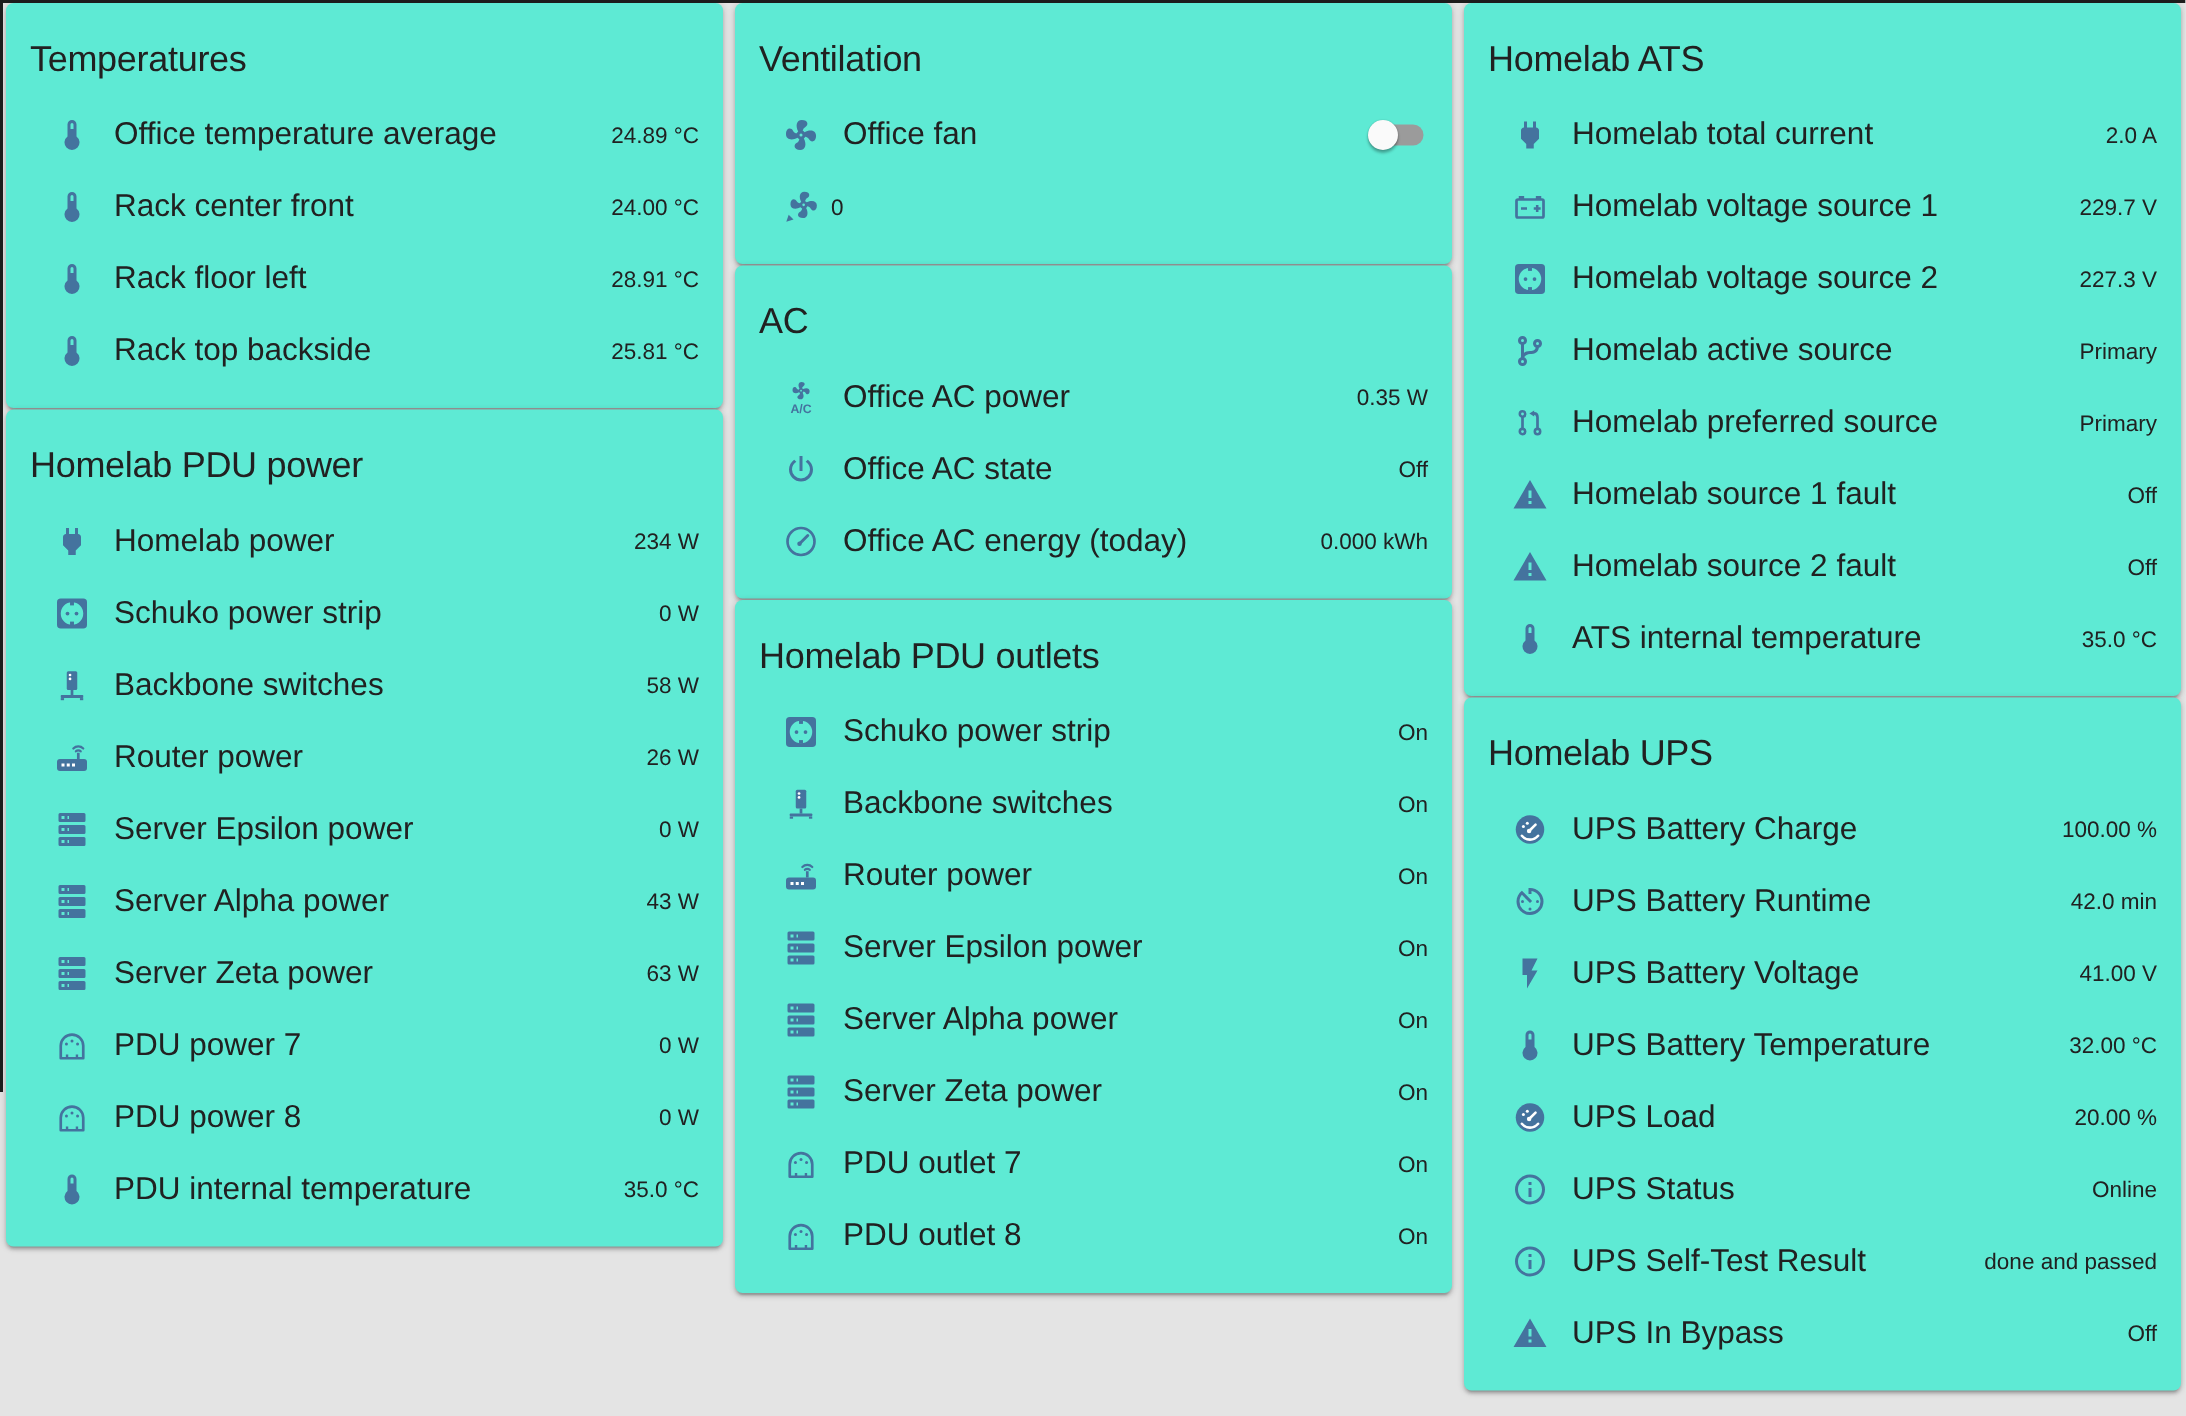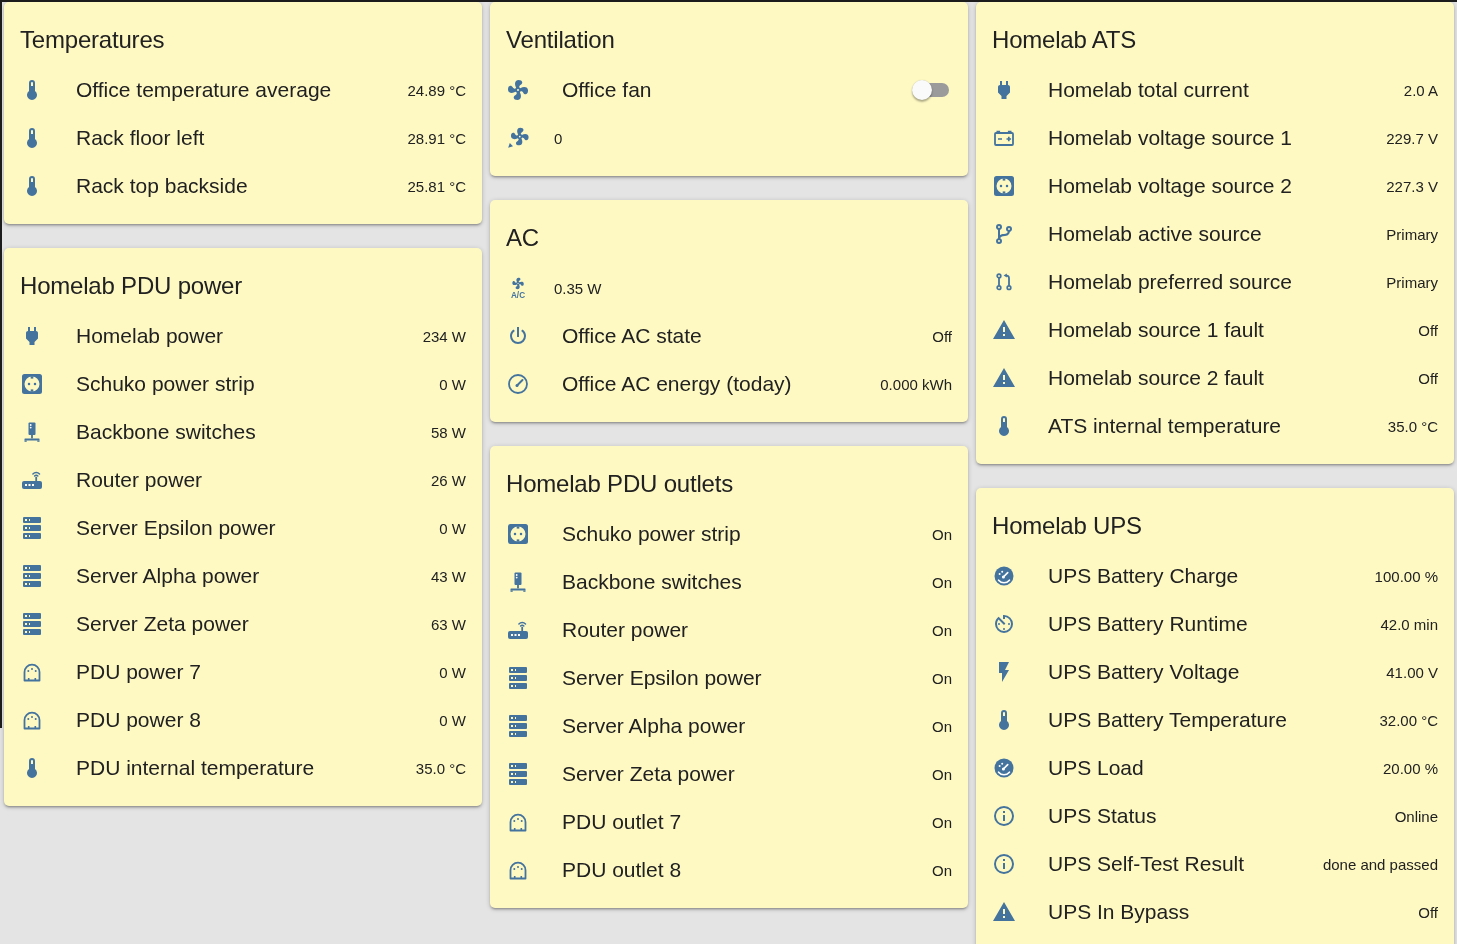--- a/index.html
+++ b/index.html
@@ -8,30 +8,30 @@
     background:#e4e4e4;
     font-family:"Liberation Sans","DejaVu Sans",sans-serif;
     color:#212121;
     position:relative;
   }
   .edge-top{position:absolute;top:0;left:0;width:1457px;height:2px;background:#1c1c1c;z-index:10;}
   .edge-left{position:absolute;top:0;left:0;width:2px;height:728px;background:#1c1c1c;z-index:10;}
   .layout{display:flex;gap:8px;padding:2px 0 0 4px;align-items:flex-start;}
   .column{width:478px;flex:none;display:flex;flex-direction:column;}
   .card{
-    background:#fef9c3;border-radius:5px;margin-bottom:24px;
+    background:#5eead4;border-radius:5px;margin-bottom:1px;
     box-shadow:0 2px 2px rgba(0,0,0,.14),0 3px 1px -2px rgba(0,0,0,.12),0 1px 5px rgba(0,0,0,.2);
     padding-bottom:14px;
   }
   .card-title{
     font-size:24px;line-height:32px;font-weight:400;color:#212121;
     padding:22px 16px 10px 16px;letter-spacing:-0.2px;
   }
   .row{display:flex;align-items:center;height:48px;padding:0 16px;cursor:pointer;}
-  .icon{width:40px;flex:none;color:#44739e;display:flex;justify-content:flex-start;align-items:center;}
+  .icon{width:40px;flex:none;color:#44739e;display:flex;justify-content:flex-end;align-items:center;}
   .icon svg{width:24px;height:24px;display:block;}
   .name{flex:1 1 auto;margin-left:16px;font-size:21px;color:#212121;white-space:nowrap;overflow:hidden;text-overflow:ellipsis;}
   .state{flex:0 0 auto;font-size:15px;color:#212121;text-align:left;margin-left:8px;white-space:nowrap;}
   .toggle{position:relative;width:40px;height:20px;flex:0 0 auto;margin-left:8px;cursor:pointer;}
   .toggle .track{position:absolute;left:4px;top:3px;width:33px;height:14px;border-radius:7px;background:#9b9b9b;}
   .toggle .knob{position:absolute;left:0;top:0;width:20px;height:20px;border-radius:50%;background:#fafafa;
     box-shadow:0 2px 2px rgba(0,0,0,.3),0 0 1px rgba(0,0,0,.25);}
 </style>
 </head>
 <body>
@@ -50,20 +50,29 @@
           </span>
           <div class="name">Office temperature average</div>
           <div class="state">24.89 °C</div>
         </div>
         <div class="row">
           <span class="icon">
             <svg viewBox="0 0 24 24">
               <path fill="currentColor" d="M15,13V5A3,3 0 0,0 12,2A3,3 0 0,0 9,5V13A5,5 0 1,0 15,13M12,4A1,1 0 0,1 13,5V8H11V5A1,1 0 0,1 12,4Z"></path>
             </svg>
           </span>
+          <div class="name">Rack center front</div>
+          <div class="state">24.00 °C</div>
+        </div>
+        <div class="row">
+          <span class="icon">
+            <svg viewBox="0 0 24 24">
+              <path fill="currentColor" d="M15,13V5A3,3 0 0,0 12,2A3,3 0 0,0 9,5V13A5,5 0 1,0 15,13M12,4A1,1 0 0,1 13,5V8H11V5A1,1 0 0,1 12,4Z"></path>
+            </svg>
+          </span>
           <div class="name">Rack floor left</div>
           <div class="state">28.91 °C</div>
         </div>
         <div class="row">
           <span class="icon">
             <svg viewBox="0 0 24 24">
               <path fill="currentColor" d="M15,13V5A3,3 0 0,0 12,2A3,3 0 0,0 9,5V13A5,5 0 1,0 15,13M12,4A1,1 0 0,1 13,5V8H11V5A1,1 0 0,1 12,4Z"></path>
             </svg>
           </span>
           <div class="name">Rack top backside</div>
@@ -218,20 +227,21 @@
         <div class="card-title">AC</div>
         <div class="row">
           <span class="icon">
             <svg viewBox="0 0 24 24">
               <g transform="translate(5.2,0.6) scale(0.57)">
                 <path fill="currentColor" d="M12,11A1,1 0 0,0 11,12A1,1 0 0,0 12,13A1,1 0 0,0 13,12A1,1 0 0,0 12,11M12.5,2C17,2 17.11,5.57 14.75,6.75C13.76,7.24 13.32,8.29 13.13,9.22C13.61,9.42 14.03,9.73 14.35,10.13C18.05,8.13 22.03,8.92 22.03,12.5C22.03,17 18.46,17.1 17.28,14.73C16.78,13.74 15.72,13.3 14.79,13.11C14.59,13.59 14.28,14 13.88,14.34C15.87,18.03 15.08,22 11.5,22C7,22 6.91,18.42 9.27,17.24C10.25,16.75 10.69,15.71 10.89,14.79C10.4,14.59 9.97,14.27 9.65,13.87C5.96,15.85 2,15.07 2,11.5C2,7 5.56,6.89 6.74,9.26C7.24,10.25 8.29,10.68 9.22,10.87C9.41,10.39 9.73,9.97 10.14,9.65C8.15,5.96 8.94,2 12.5,2Z"></path>
               </g>
               <text x="12" y="22" font-size="8.2" font-weight="bold" text-anchor="middle" fill="currentColor" font-family="Liberation Sans,sans-serif">A/C</text>
             </svg>
           </span>
+          <div class="name">Office AC power</div>
           <div class="state">0.35 W</div>
         </div>
         <div class="row">
           <span class="icon">
             <svg viewBox="0 0 24 24">
               <path fill="currentColor" d="M16.56,5.44L15.11,6.89C16.84,7.94 18,9.83 18,12A6,6 0 0,1 12,18A6,6 0 0,1 6,12C6,9.83 7.16,7.94 8.88,6.88L7.44,5.44C5.36,6.88 4,9.28 4,12A8,8 0 0,0 12,20A8,8 0 0,0 20,12C20,9.28 18.64,6.88 16.56,5.44M13,3H11V13H13V3Z"></path>
             </svg>
           </span>
           <div class="name">Office AC state</div>
           <div class="state">Off</div>

